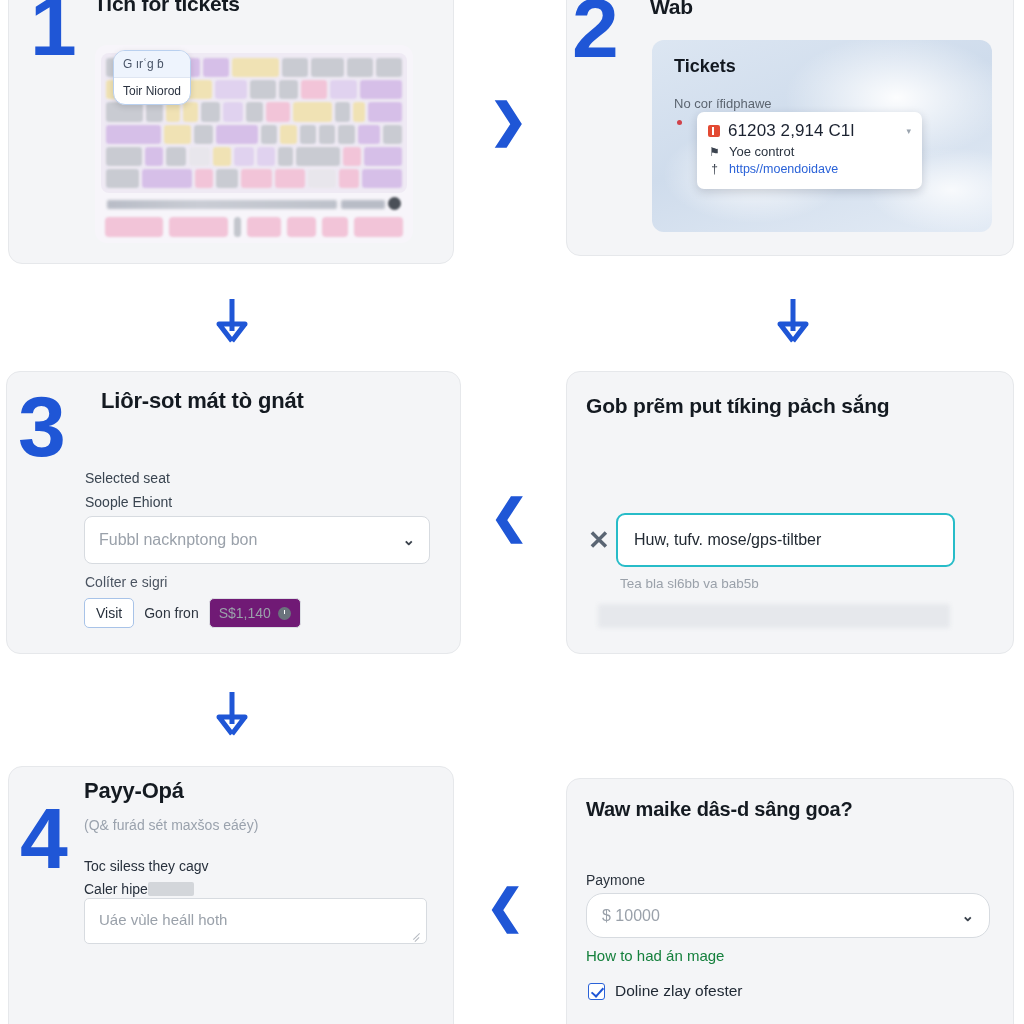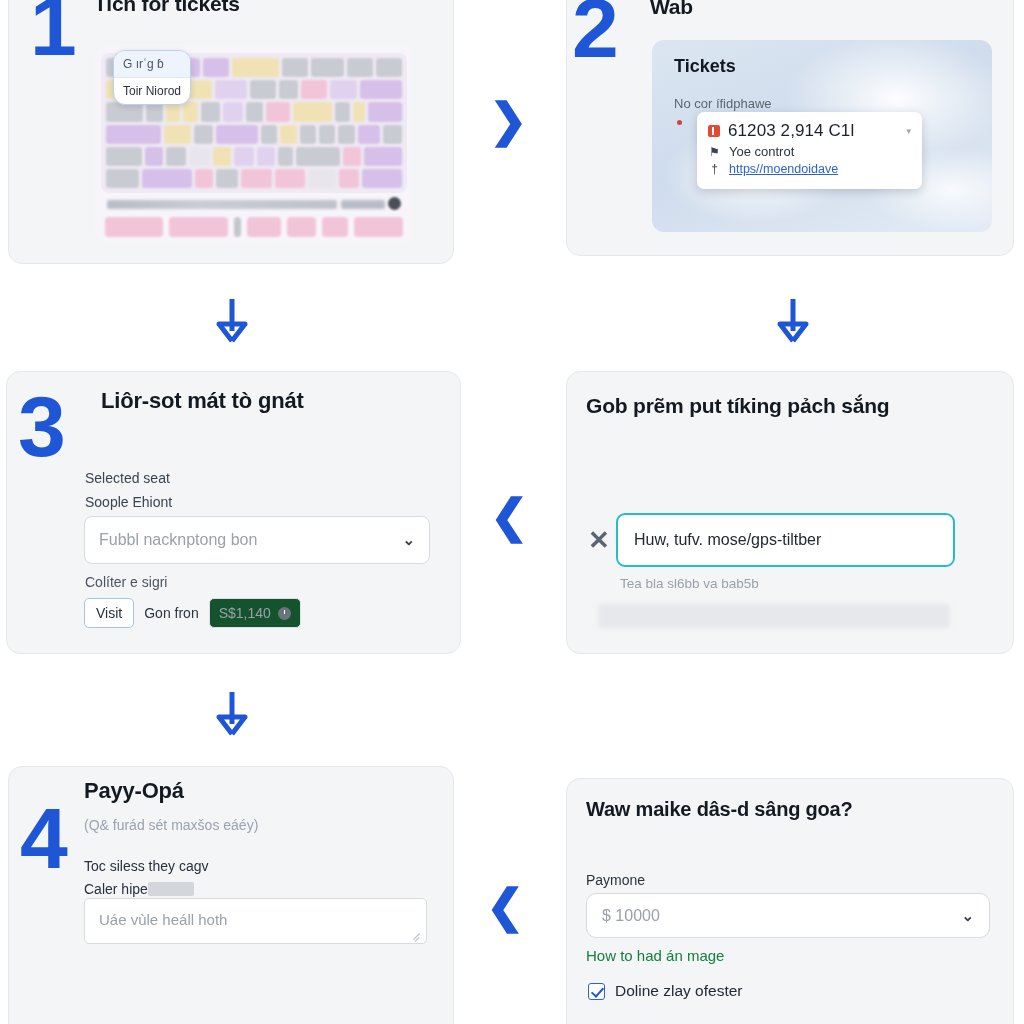--- a/index.html
+++ b/index.html
@@ -207,21 +207,20 @@
     position: relative;
   }
   .sq-icon:after {
     content:""; position:absolute; left:4px; top:2px;
     width:2px; height:8px; background:#fff;
   }
   .pop-caret { margin-left: auto; color: #9aa3ae; font-size: 9px; }
   .pop-mid { font-size: 13px; color: #2b3440; }
   .pop-link {
     font-size: 12.5px; color: #2a62d8;
-    text-decoration: underline;
     text-align: center;
   }
   .glyph { width: 13px; flex: none; color:#3b434f; font-size: 12px; text-align:center; }
 
   
   .lbl {
     position: absolute;
     color: #394450;
     font-size: 14px;
   }
@@ -256,21 +255,21 @@
     border: 1px solid #a8c3e8;
     background: #fff;
     color: #27303c;
     font-size: 14px;
     border-radius: 5px;
     padding: 6px 11px;
   }
   .mini-lbl { font-size: 14px; color: #2d3540; }
   .chip {
     border: 1px solid #dcdfe4;
-    background: #14532d;
+    background: #701a75;
     border-radius: 5px;
     padding: 6px 9px;
     display: flex; align-items: center; gap: 7px;
     color: #9aa1aa; font-size: 14px;
   }
   .chip .dot {
     width: 13px; height: 13px; border-radius: 50%;
     background: #6b737d; position: relative;
   }
   .chip .dot:after {
@@ -360,21 +359,21 @@
   }
 
   
   .l6a { left: 586px; top: 872px; color:#2b333d; font-size:14px; }
   .select-box2 {
     position: absolute;
     left: 586px; top: 893px;
     width: 404px; height: 45px;
     background: #fff;
     border: 1px solid #d7dbe0;
-    border-radius: 10px;
+    border-radius: 17px;
     display: flex; align-items: center;
     padding: 0 15px;
   }
   .select-box2 .ph { color: #9aa1aa; font-size: 16px; }
   .link6 {
     position: absolute;
     left: 586px; top: 947px;
     color: #15803d; font-size: 15px;
   }
   .cbrow {

